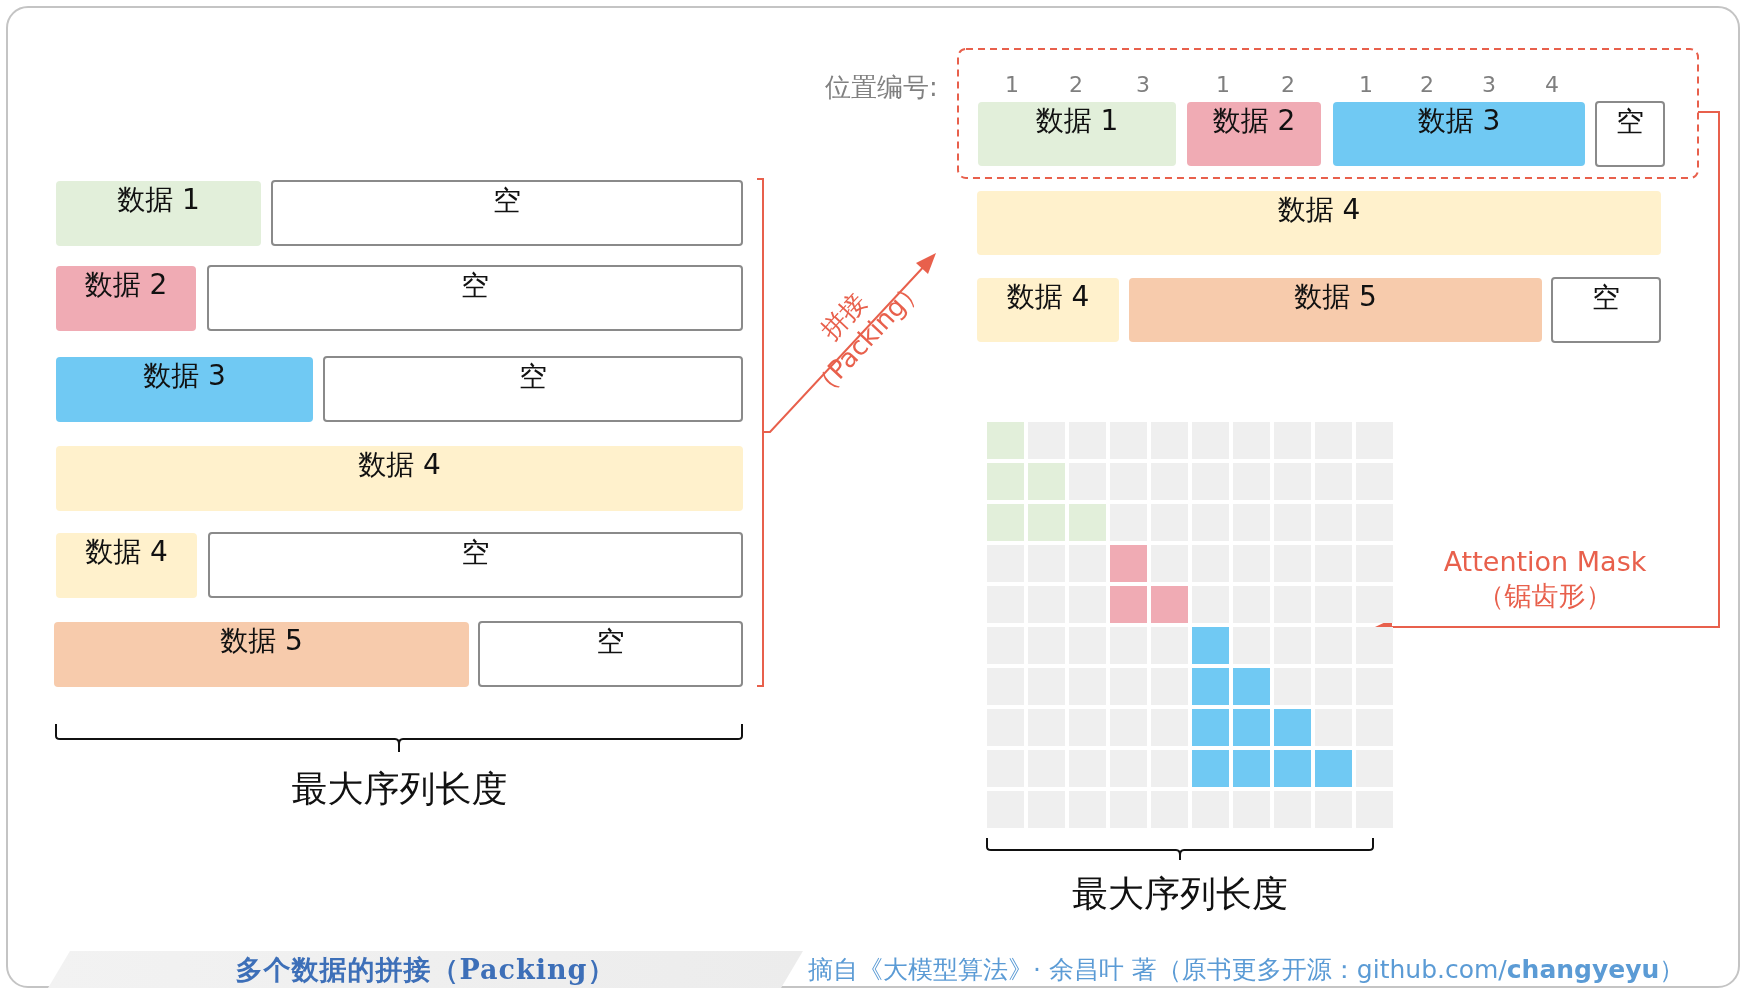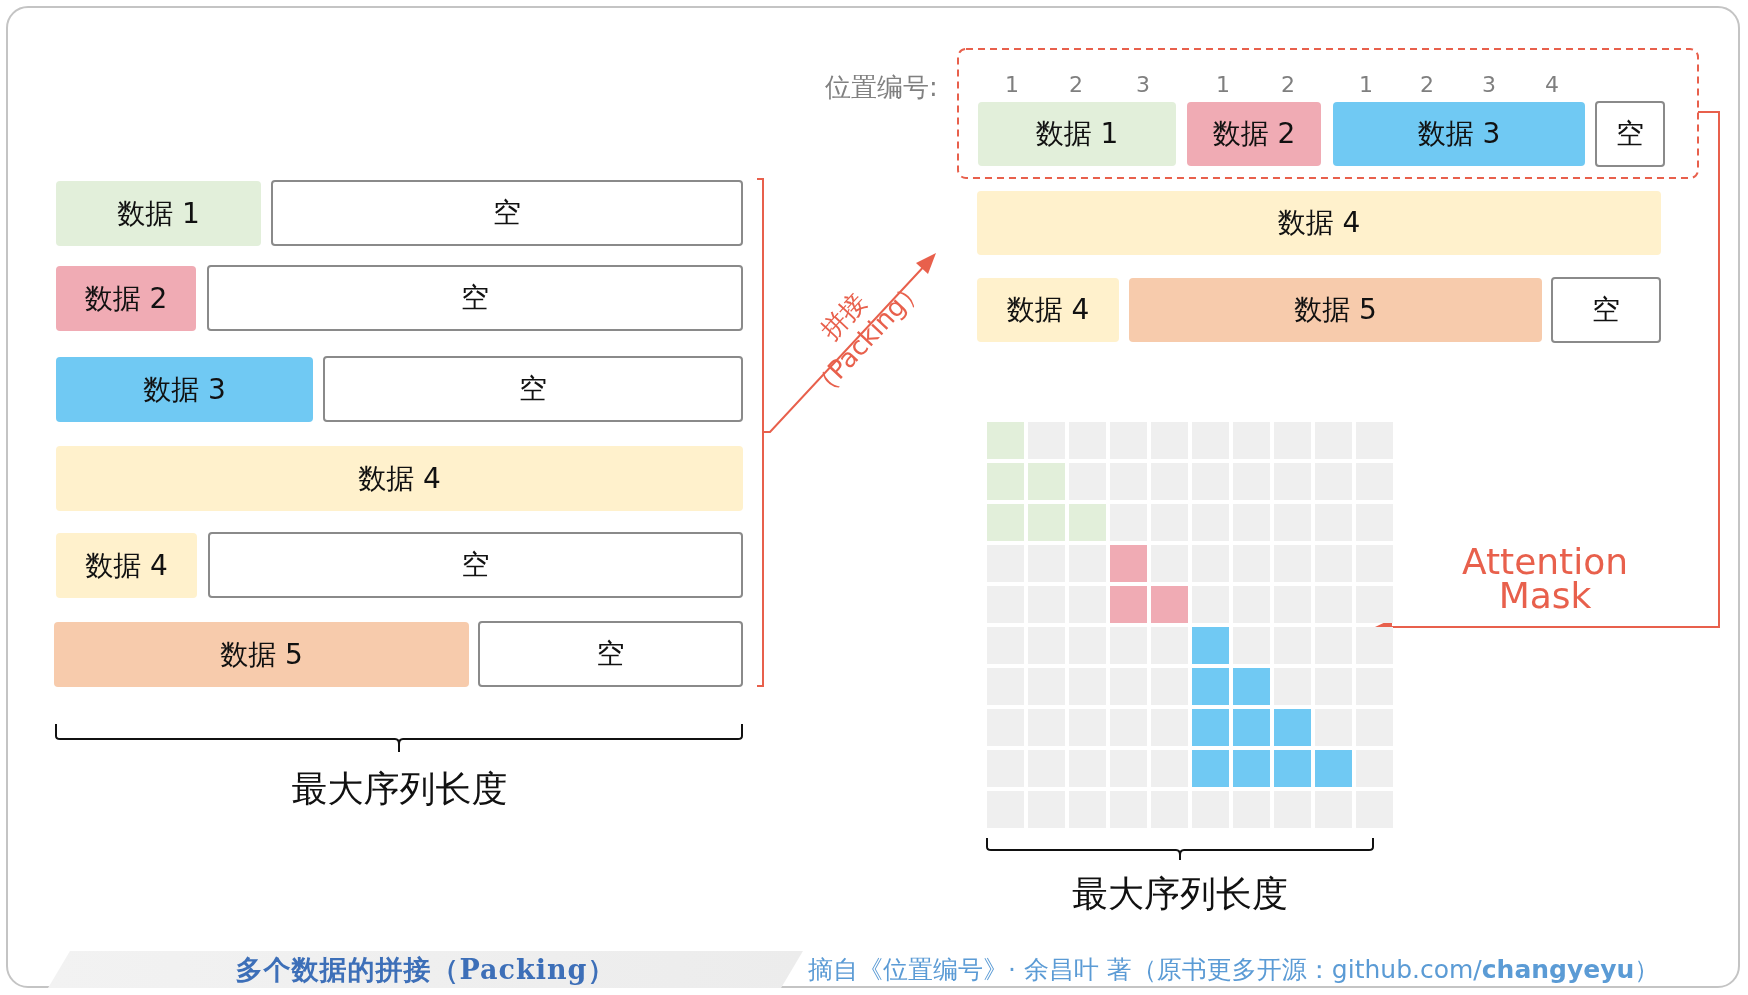--- a/index.html
+++ b/index.html
@@ -1,21 +1,21 @@
 <!DOCTYPE html>
 <html><head>
 <meta charset="utf-8">
 <style>
   html, body { margin: 0; padding: 0; background: #ffffff; }
   body { width: 1748px; height: 995px; position: relative; overflow: hidden;
          font-family: "DejaVu Sans", "Liberation Sans", sans-serif; color: #111; }
   .frame { position: absolute; left: 6px; top: 6px; width: 1734px; height: 982px;
            border: 2px solid #c4c4c4; border-radius: 22px; box-sizing: border-box; }
   .blk { position: absolute; box-sizing: border-box; border-radius: 4px;
-         display: flex; align-items: center; justify-content: center;
+         display: flex; justify-content: center;
          font-size: 28px; color: #111; }
   .empty { background: #fff; border: 2px solid #8a8a8a; }
   .abs { position: absolute; }
   .pos-num { position: absolute; font-size: 22px; color: #7f7f7f; width: 30px; text-align: center; }
   .grid { position: absolute; left: 987px; top: 422px; display: grid;
           grid-template-columns: repeat(10, 37px); grid-template-rows: repeat(10, 37px); gap: 4px; }
   .cell { background: #efefef; }
   .label-axis { position: absolute; font-size: 36px; color: #111; text-align: center; }
   .footer-band { position: absolute; left: 48px; top: 951px; width: 755px; height: 37px;
                  background: linear-gradient(90deg, #f2f2f2, #ececec);
@@ -238,25 +238,26 @@
     <div class="cell" style="background: rgb(239, 239, 239);"></div>
     <div class="cell" style="background: rgb(239, 239, 239);"></div>
     <div class="cell" style="background: rgb(239, 239, 239);"></div>
     <div class="cell" style="background: rgb(239, 239, 239);"></div>
     <div class="cell" style="background: rgb(239, 239, 239);"></div>
     <div class="cell" style="background: rgb(239, 239, 239);"></div>
     <div class="cell" style="background: rgb(239, 239, 239);"></div>
     <div class="cell" style="background: rgb(239, 239, 239);"></div>
   </div>
 
-<div class="abs red-text" style="left:1430px;top:545px;width:230px;text-align:center;font-size:36px;line-height:34px;">
+<div class="abs red-text" style="left:1430px;top:545px;width:230px;text-align:center;font-size:27px;line-height:34px;">
   <div>Attention Mask</div>
+  <div>（锯齿形）</div>
 </div>
 
 <div class="label-axis" style="left:987px;top:870px;width:386px;">最大序列长度</div>
 
 <div class="footer-band"></div>
 <div class="caption">多个数据的拼接（Packing）</div>
 <div class="credit">
-  <span>摘自《位置编号》· 余昌叶 著（原书更多开源：github.com/</span>
+  <span>摘自《大模型算法》· 余昌叶 著（原书更多开源：github.com/</span>
     <b>changyeyu</b>
     <span>）</span>
 </div>
 
 </body></html>

